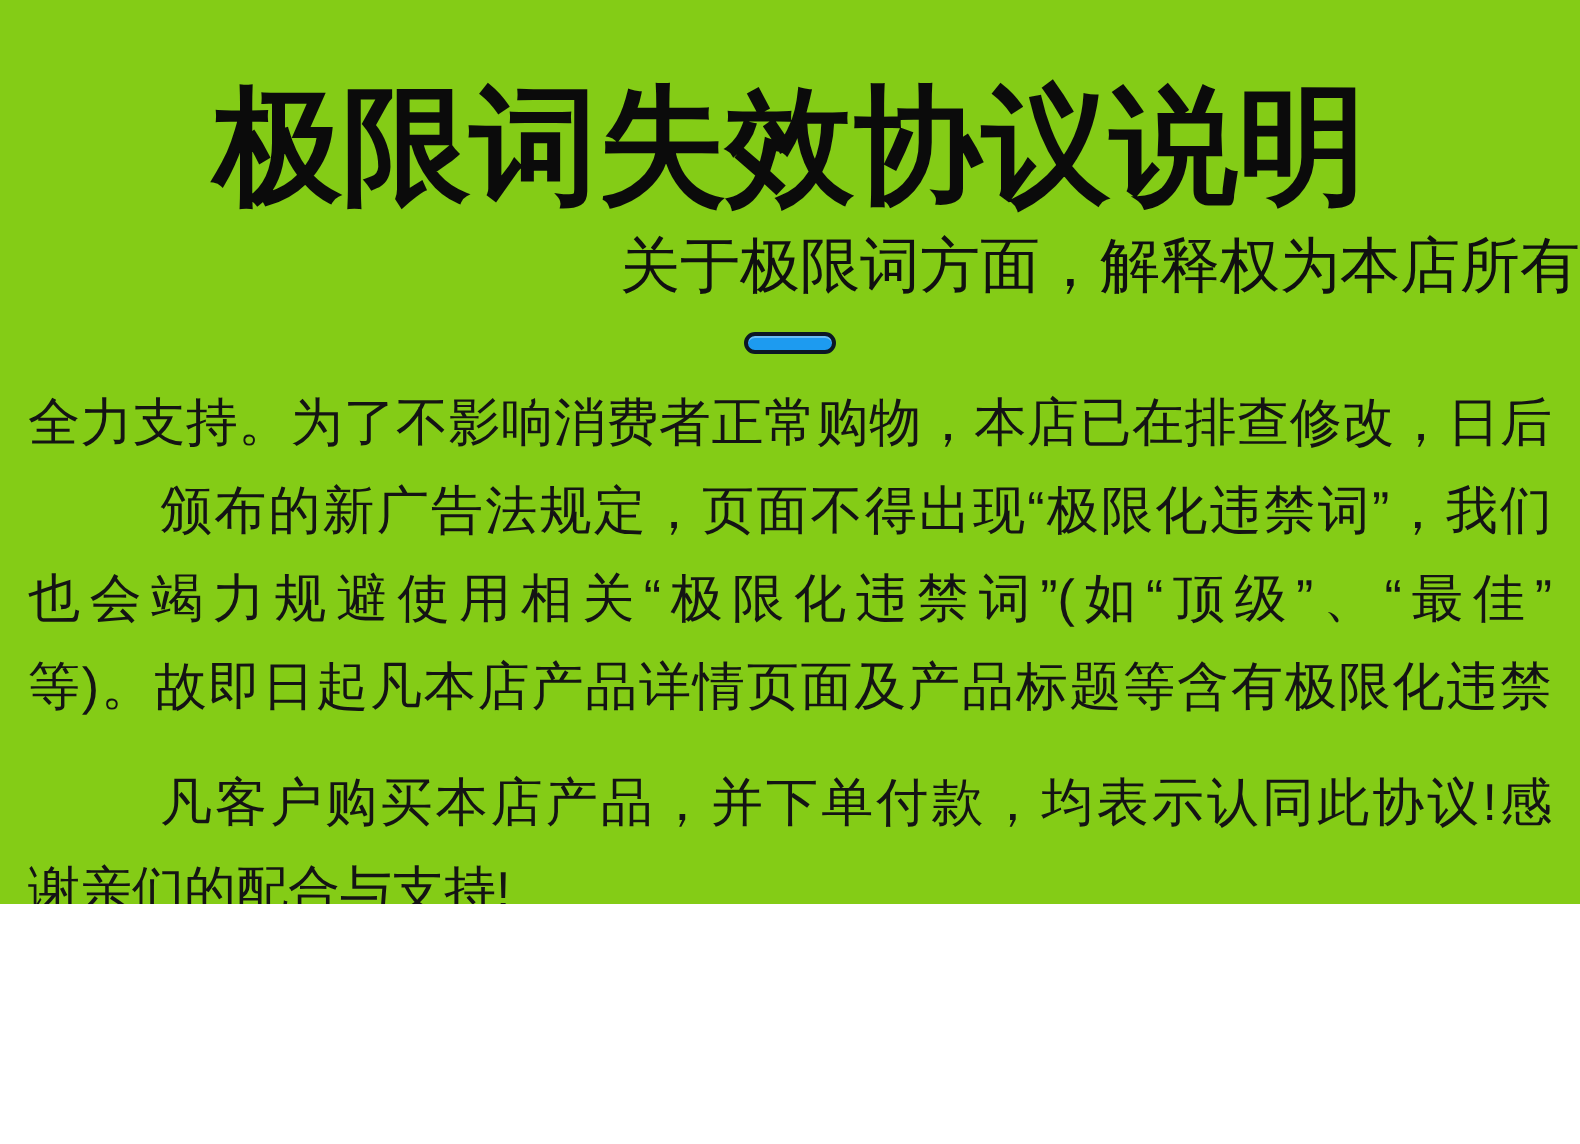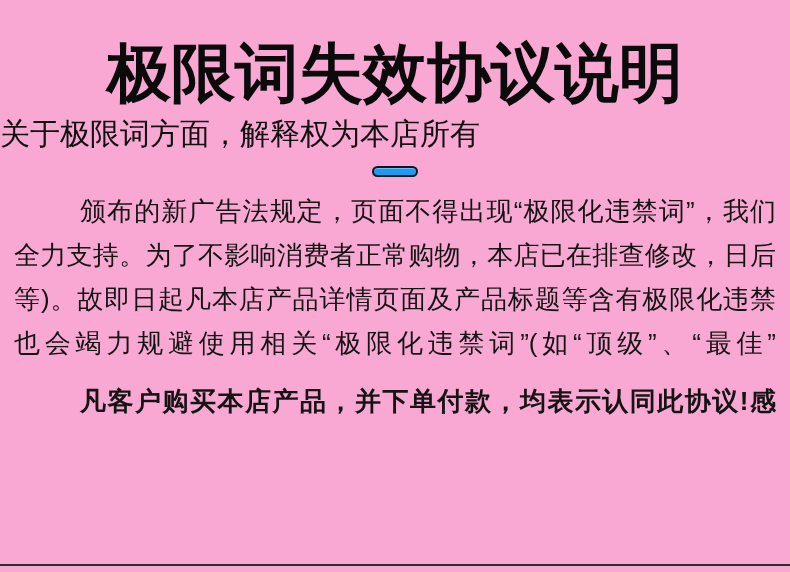--- a/index.html
+++ b/index.html
@@ -3,39 +3,39 @@
 <meta charset="utf-8">
 <style>
   html, body {
     margin: 0;
     padding: 0;
     background: #ffffff;
   }
   .page {
     position: relative;
     width: 790px;
-    height: 572px;
-    background: #f9a8d4;
+    height: 452px;
+    background: #84cc16;
     overflow: hidden;
     font-family: "Liberation Sans", sans-serif;
     color: #161616;
   }
   .title {
     margin: 0;
     padding-top: 40px;
     text-align: center;
     font-size: 64px;
     line-height: 66px;
     font-weight: 800;
     color: #0b0b0b;
     letter-spacing: 0;
   }
   .subtitle {
     margin-top: 12px;
-    text-align: left;
+    text-align: right;
     font-size: 30px;
     line-height: 32px;
     font-weight: 400;
     color: #101010;
   }
   .dash {
     width: 42px;
     height: 7px;
     margin: 16px auto 0;
     background: #1d9bf0;
@@ -45,21 +45,20 @@
   }
   .para {
     margin: 12px 14px 0;
     font-size: 26px;
     line-height: 44px;
     color: #141414;
     font-weight: 400;
   }
   .para.second {
     margin-top: 14px;
-    font-weight: bold;
   }
   .line {
     text-align: justify;
     text-align-last: justify;
   }
   .line.end {
     text-align: left;
     text-align-last: left;
   }
   .line.indent {
@@ -79,25 +78,26 @@
 
 <div class="page">
 
   <h1 class="title">极限词失效协议说明</h1>
 
   <div class="subtitle">关于极限词方面，解释权为本店所有</div>
 
   <div class="dash"></div>
 
   <div class="para">
+    <div class="line">全力支持。为了不影响消费者正常购物，本店已在排查修改，日后</div>
     <div class="line indent">颁布的新广告法规定，页面不得出现“极限化违禁词”，我们</div>
-    <div class="line">全力支持。为了不影响消费者正常购物，本店已在排查修改，日后</div>
+    <div class="line">也会竭力规避使用相关“极限化违禁词”(如“顶级”、“最佳”</div>
     <div class="line">等)。故即日起凡本店产品详情页面及产品标题等含有极限化违禁</div>
-    <div class="line">也会竭力规避使用相关“极限化违禁词”(如“顶级”、“最佳”</div>
   </div>
 
   <div class="para second">
     <div class="line indent">凡客户购买本店产品，并下单付款，均表示认同此协议!感</div>
+    <div class="line end">谢亲们的配合与支持!</div>
   </div>
 
   <div class="bottom-rule"></div>
 
 </div>
 
 </body></html>

